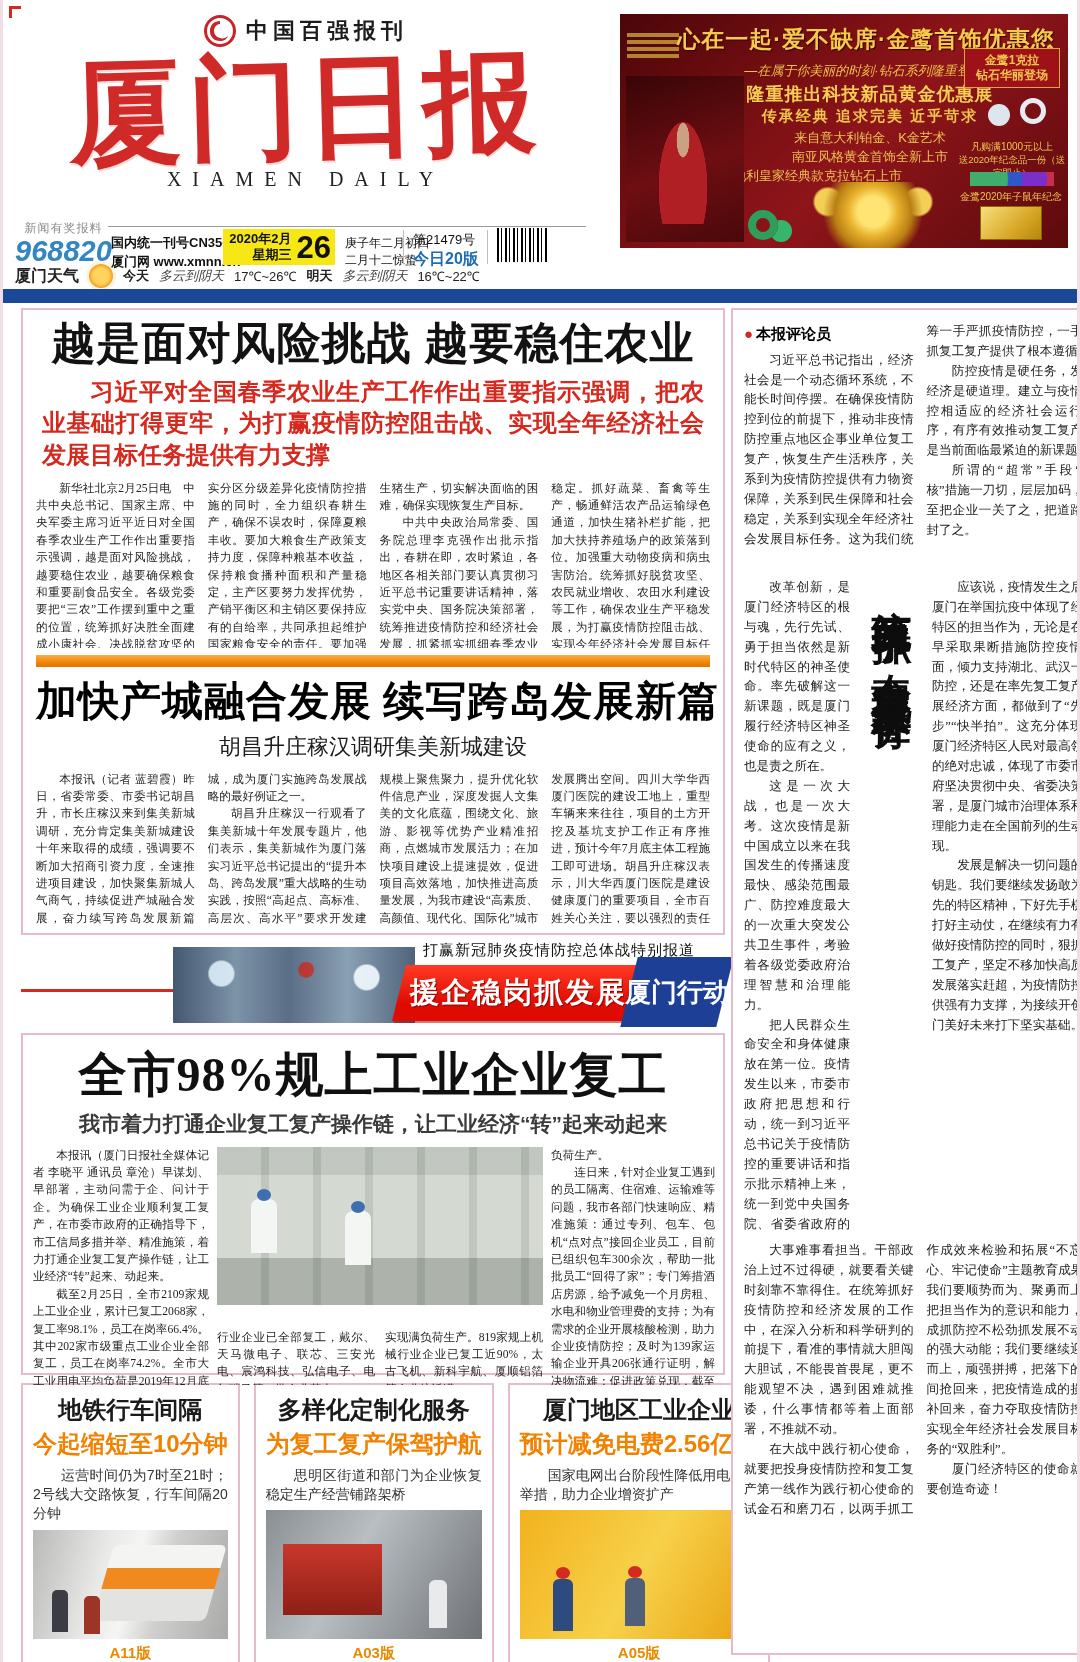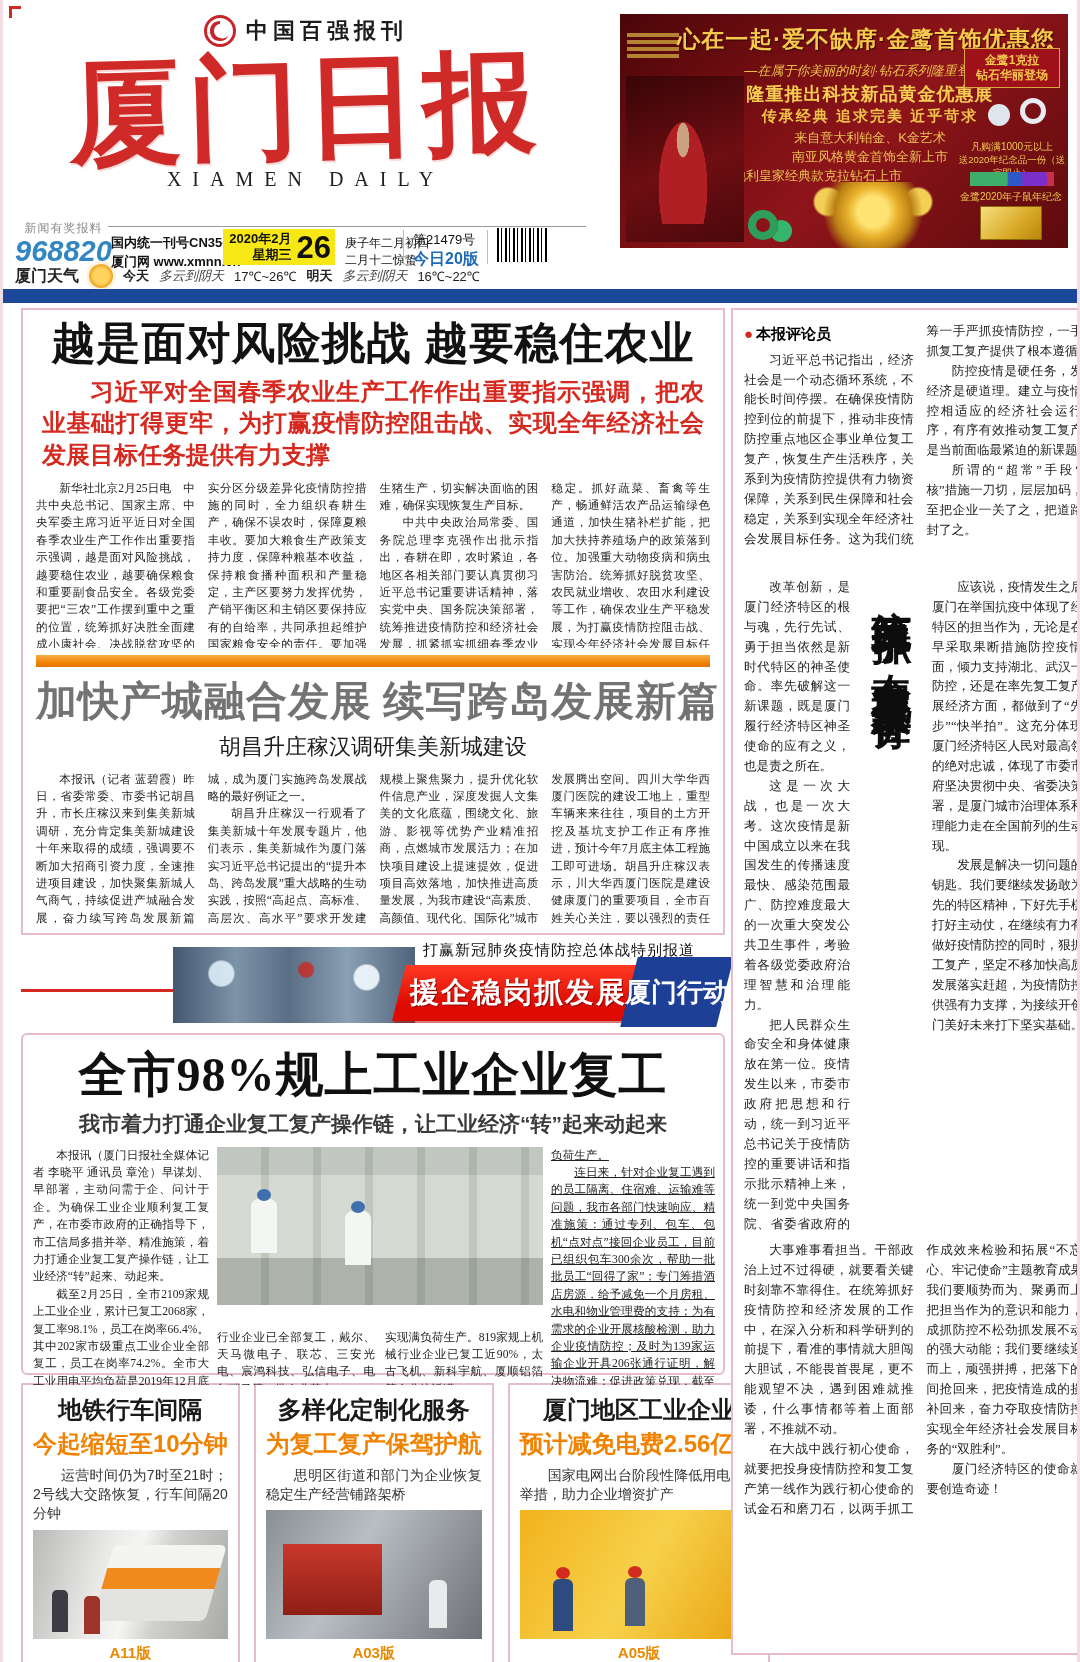--- a/index.html
+++ b/index.html
@@ -105,21 +105,21 @@
             padding:0 6px; text-indent:2em; text-align:justify; }
   .art-cols { display:flex; gap:13px; margin-top:9px; }
   .art-col { flex:1; overflow:hidden; font-family:"Liberation Serif", serif; font-size:11.6px;
              line-height:1.5; color:#1f1f1f; text-align:justify; }
   .a1 .art-col { height:168px; }
   .art-col p { text-indent:2em; }
   .art-col.cont p:first-child { text-indent:0; }
 
   .orange-bar { height:12px; margin:7px 0; background:linear-gradient(180deg,#f8ae45,#ee7f00 70%,#e57300); }
 
-  .a2-headline { font-family:"Liberation Serif", serif; font-size:41px; font-weight:900; color:#737373;
+  .a2-headline { font-family:"Liberation Serif", serif; font-size:41px; font-weight:900; color:#000000;
                  letter-spacing:1px; text-align:center; white-space:nowrap; }
   .a2-sub { text-align:center; font-size:22px; color:#1c1c1c; margin-top:3px; }
   .a2 .art-col { height:156px; }
 
   
   .banner { position:relative; height:92px; margin:4px 0 2px; }
   .banner-line { position:absolute; left:0; top:50px; width:152px; height:3px; background:#d5281e; }
   .banner-photo { position:absolute; left:152px; top:8px; width:242px; height:76px;
      background:linear-gradient(90deg,#44586f,#7d93a8 26%,#5a6e85 48%,#8aa0b4 72%,#4f637a),
                 radial-gradient(circle at 20% 35%,#d7e2ea 0 6%,transparent 7%),
@@ -131,38 +131,38 @@
   .banner-ribbon { position:absolute; left:378px; top:26px; width:238px; height:56px;
                    background:linear-gradient(180deg,#ff3a24,#dd0b02 70%); transform:skewX(-14deg);
                    display:flex; align-items:center; justify-content:center; box-shadow:2px 2px 0 #a8070088; }
   .banner-ribbon span { transform:skewX(14deg); color:#fff; font-size:29px; font-weight:900;
                    letter-spacing:2px; text-shadow:1px 1px 0 #8c0500; white-space:nowrap; }
   .banner-blue { position:absolute; left:608px; top:18px; width:96px; height:70px; background:#1d3f96;
                  transform:skewX(-14deg); display:flex; align-items:center; justify-content:center; }
   .banner-blue span { transform:skewX(14deg); color:#fff; font-size:26px; font-weight:900; white-space:nowrap; }
 
   
-  .a3 { position:relative; height:342px; padding:8px 10px;border-radius:6px; }
+  .a3 { position:relative; height:342px; padding:8px 10px; }
   .a3-headline { font-family:"Liberation Serif", serif; font-size:48px; font-weight:900; color:#101010;
                  text-align:center; letter-spacing:1px; white-space:nowrap; }
   .a3-sub { text-align:center; font-size:21px; font-weight:bold; color:#3a3a3a; margin-top:3px; }
   .a3-body { position:relative; margin-top:9px; height:238px; }
   .a3-col1 { position:absolute; left:0; top:0; width:176px; height:238px; }
   .a3-photo { position:absolute; left:184px; top:0; width:326px; height:158px;
      background:repeating-linear-gradient(90deg,#eef0ed 0 44px,#d7dbd5 44px 52px),
                 linear-gradient(180deg,#cfd4cf 0 18%,#e4e7e2 18% 70%,#b9beb8 70%);
      background-blend-mode:multiply; }
   .a3-photo .op { position:absolute; width:26px; height:54px; background:#f4f6f3; border-radius:8px 8px 0 0; }
   .a3-photo .op:before { content:""; position:absolute; left:6px; top:-10px; width:14px; height:12px;
      border-radius:50%; background:#3f6fae; }
   .a3-caption { position:absolute; left:184px; top:162px; width:326px; font-size:11px; font-weight:bold;
                 color:#222; text-align:center; }
   .a3-underA { position:absolute; left:184px; top:182px; width:158px; height:56px; }
   .a3-underB { position:absolute; left:352px; top:182px; width:158px; height:56px; }
-  .a3-col4 { position:absolute; left:518px; top:0; width:164px; height:238px;text-decoration:underline; }
+  .a3-col4 { position:absolute; left:518px; top:0; width:164px; height:238px; }
   .a3 .art-col { display:block; }
 
   
   .bottom-boxes { display:flex; gap:14px; margin-top:8px; }
   .bbox { flex:1; border:2px solid #e6bcca; padding:9px 10px 6px; height:288px;
           display:flex; flex-direction:column; background:#fff; }
   .bbox-title { text-align:center; font-size:24px; font-weight:900; color:#1a1a1a; white-space:nowrap; }
   .bbox-sub { text-align:center; font-size:24px; font-weight:900; color:#f08200; margin-top:2px; white-space:nowrap; }
   .bbox-desc { font-size:14px; color:#333; line-height:1.38; margin-top:6px; text-indent:2em; text-align:justify; }
   .bbox-photo { flex:1; margin-top:6px; position:relative; overflow:hidden; }

